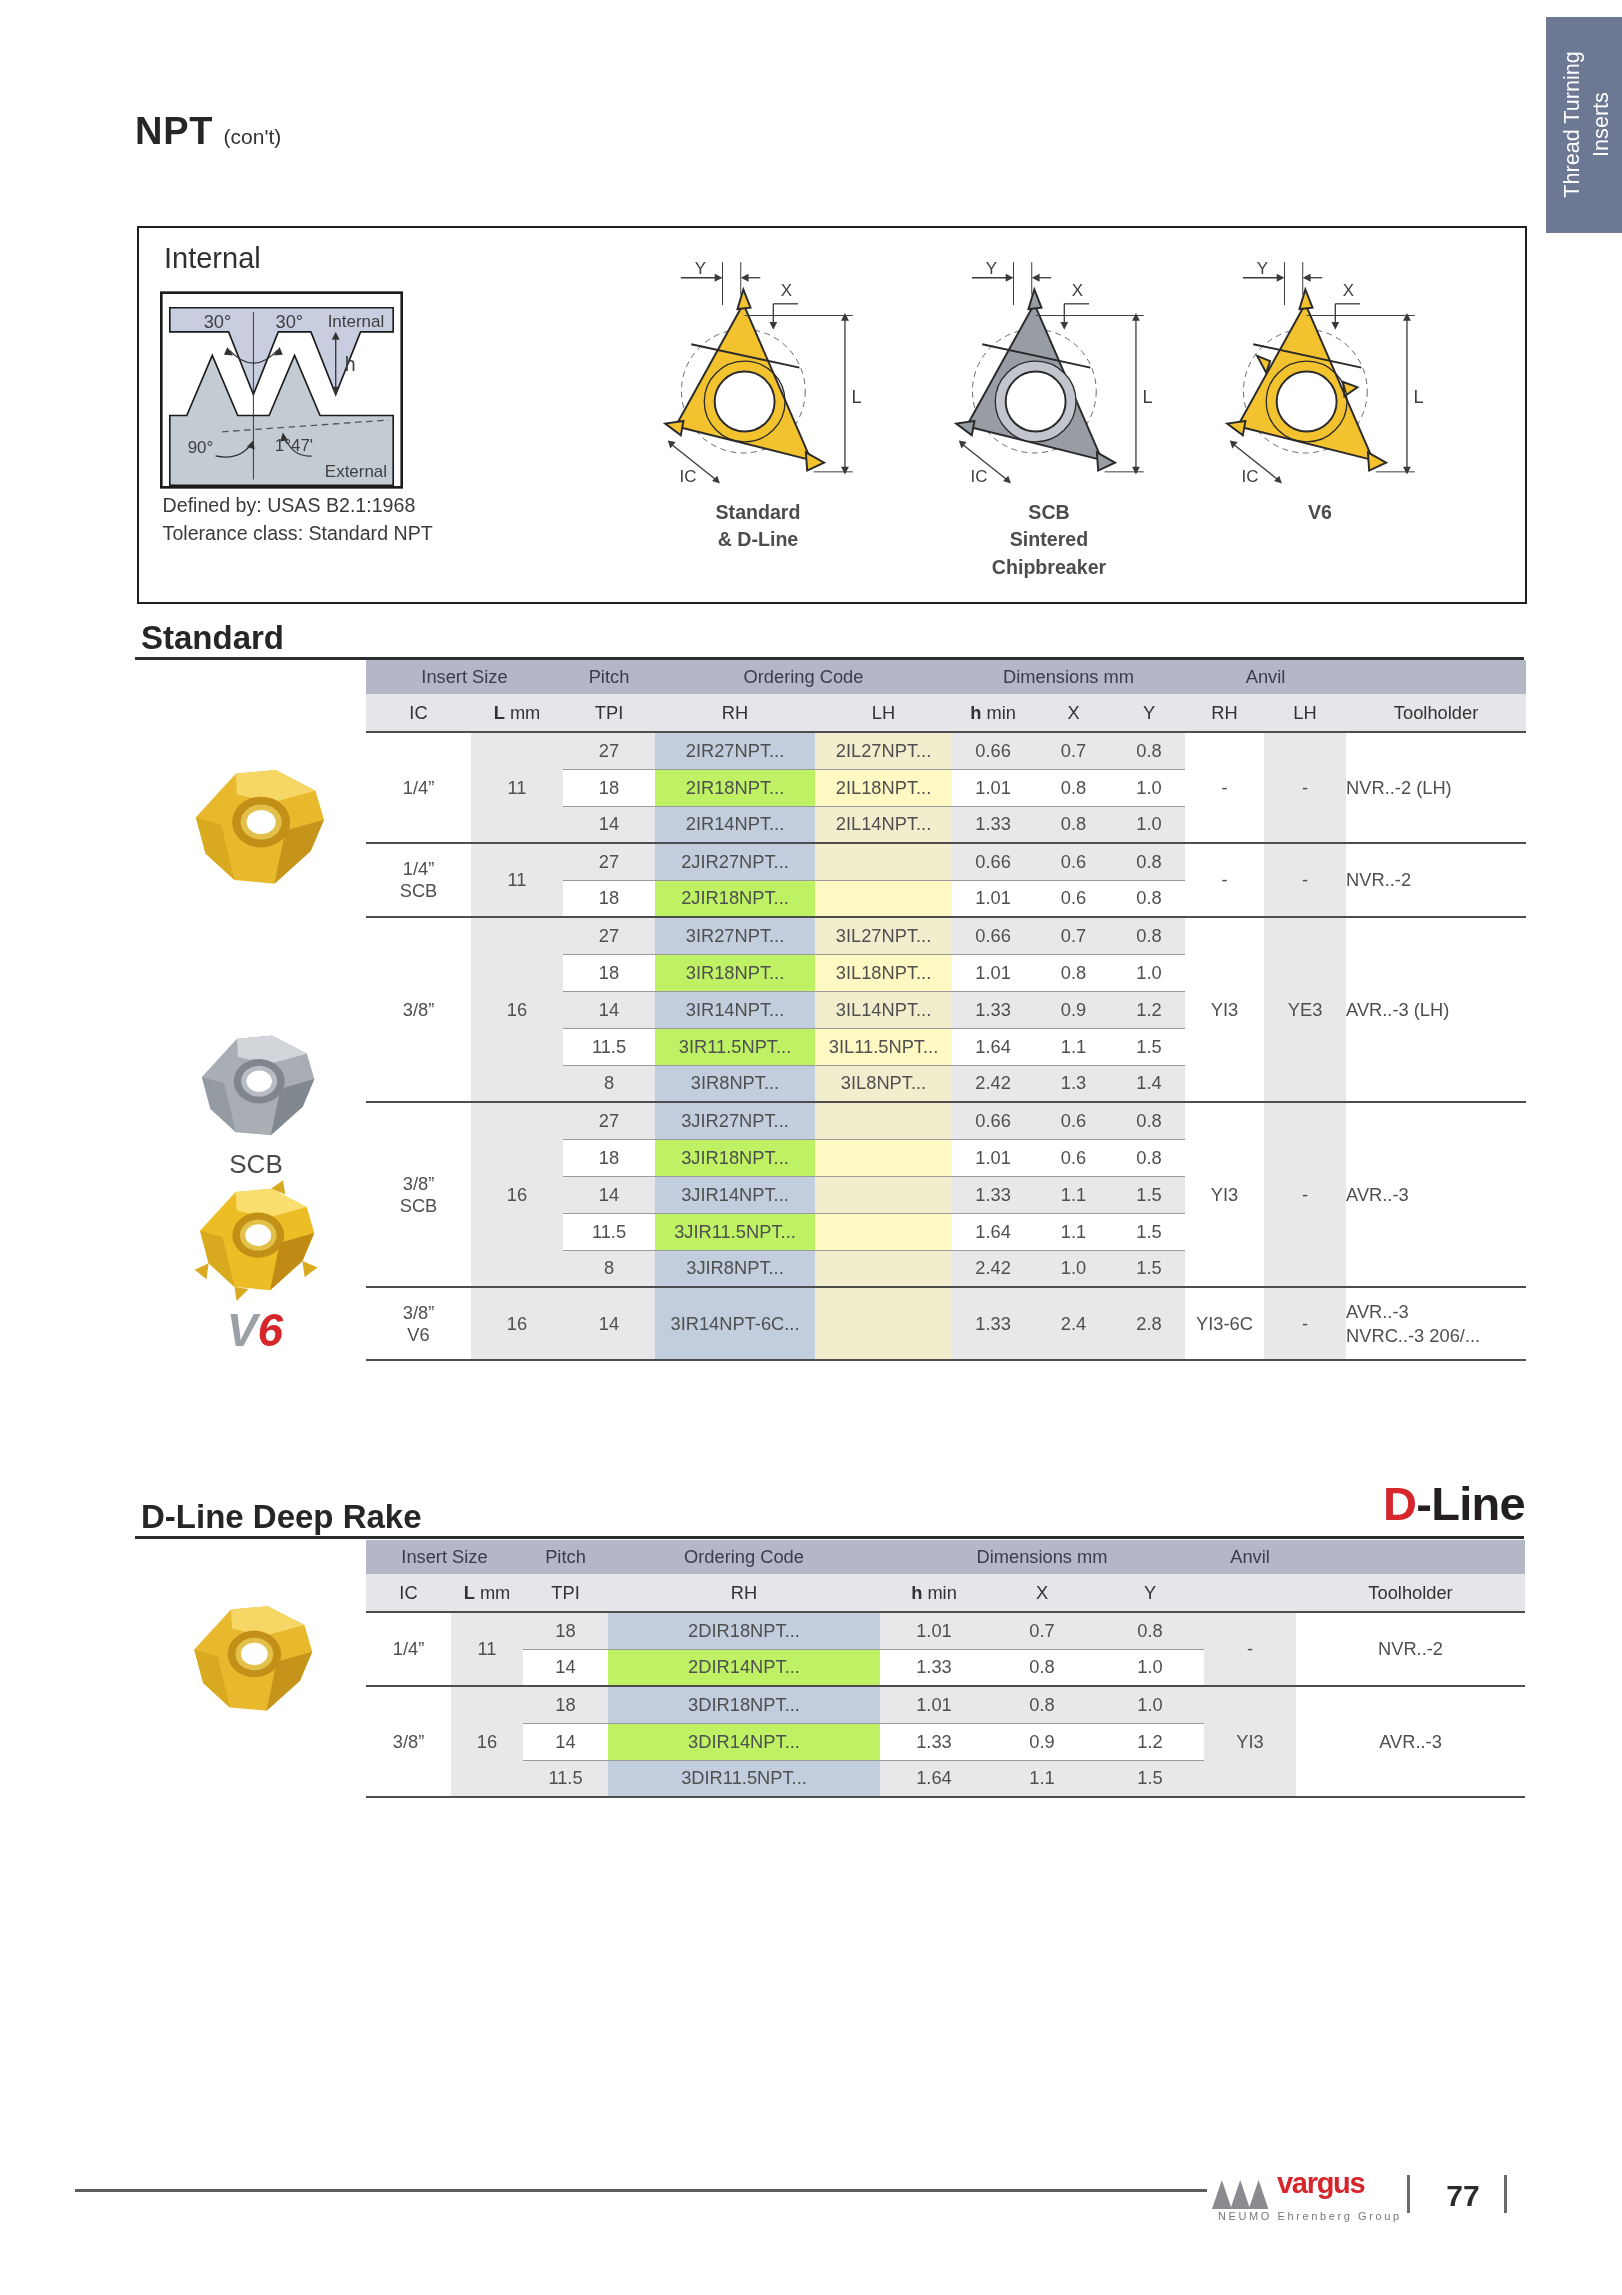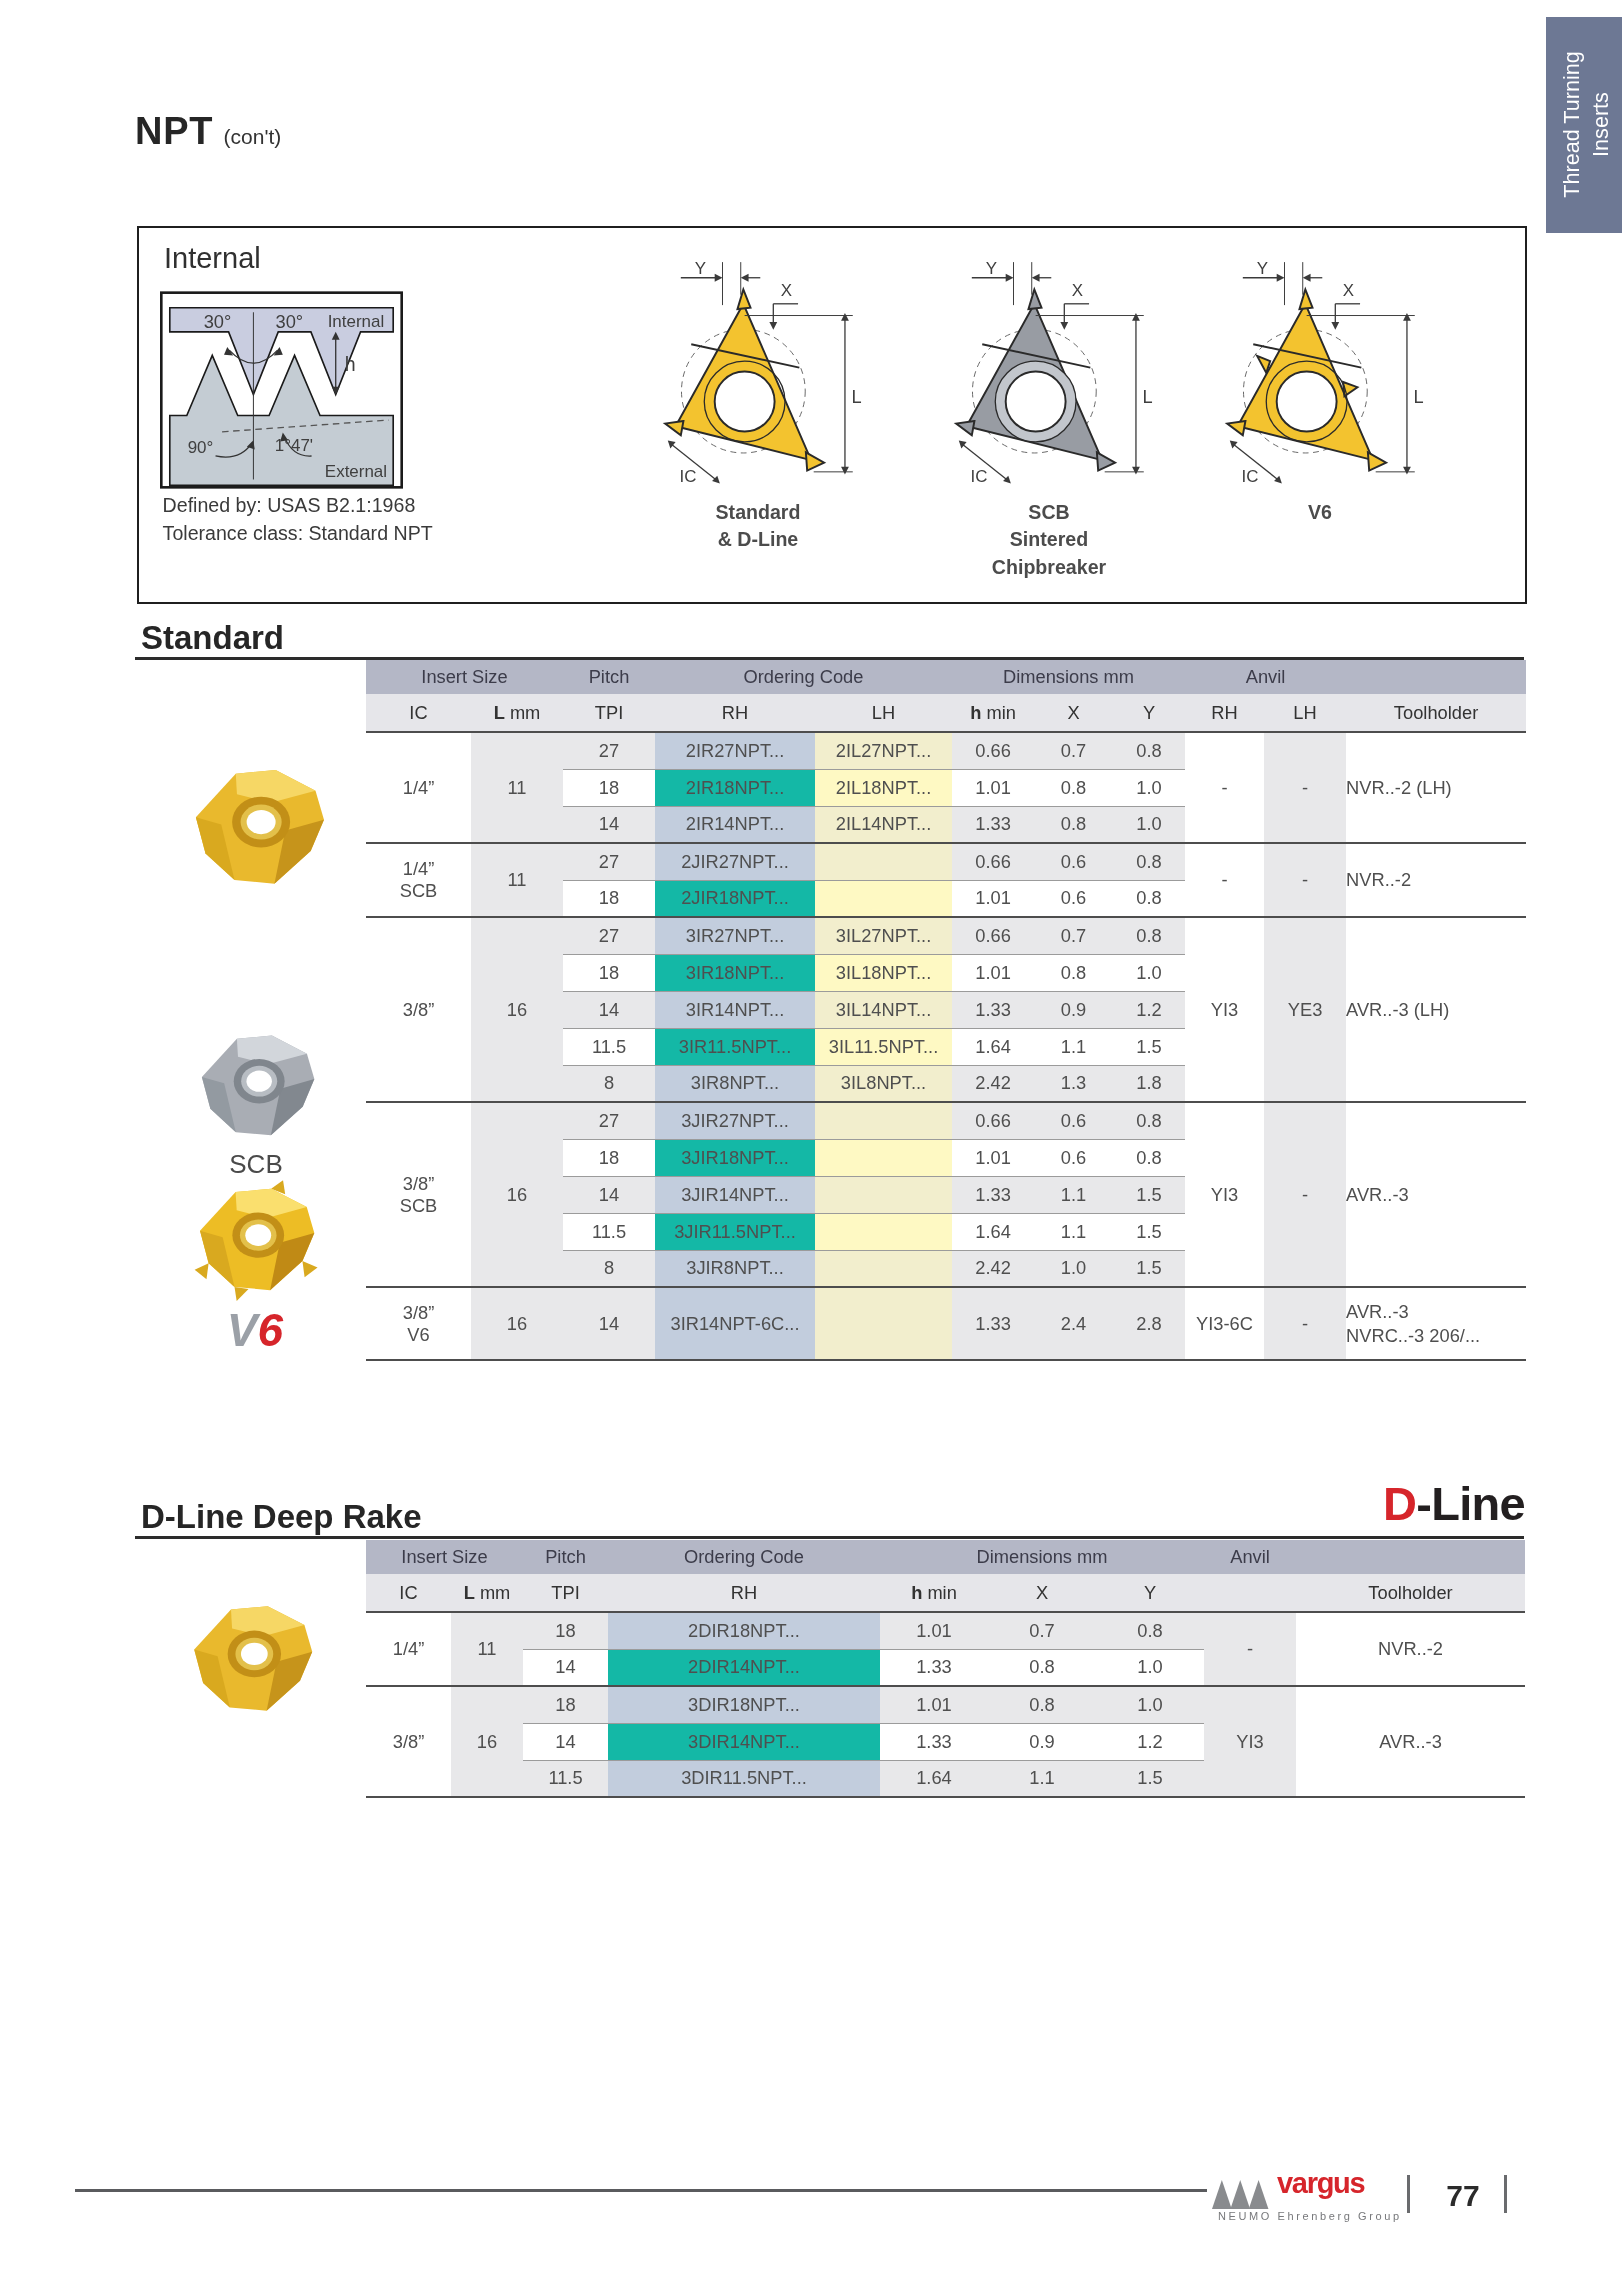--- a/index.html
+++ b/index.html
@@ -41,21 +41,21 @@
             font-size:18.3px;color:#4f4f4f;border-bottom:2px solid #4d4d4d;}
   .tbl th,.tbl td{padding:0;text-align:center;vertical-align:middle;font-weight:400;overflow:hidden;}
   .tbl thead tr.band th{background:#b4b7c6;color:#3c3c4a;font-size:18.3px;height:34px;font-weight:400;}
   .tbl thead tr.sub th{background:#e6e6ea;height:37px;color:#333;}
   .tbl thead tr.sub{border-bottom:2px solid #4d4d4d;}
   .tbl tbody + tbody{border-top:2px solid #4d4d4d;}
   .tbl tbody tr{height:37px;}
   .tbl tbody tr.tall{height:73px;}
   .s-b{font-weight:700;}
   .lm{background:#e8e8ea;}
-  .rhc{background:#14b8a6;}
+  .rhc{background:#bef264;}
   .lhc{background:#fef9c3;}
   .alh2{background:#e8e8ea;}
   tr.shade td.sh{background:#e8e8ea;}
   tr.shade td.rhc{background:#c2cddd;}
   tr.shade td.lhc{background:#f2eecd;}
   .tbl tbody tr:not(:last-child) td.rl{border-bottom:1.3px solid #9b9b9b;}
   td.tool{text-align:left;line-height:23.6px;}
   td.ic div{line-height:22px;}
 
   
@@ -423,21 +423,21 @@
       <td class="rl">1.64</td>
       <td class="rl">1.1</td>
       <td class="rl">1.5</td>
     </tr>
     <tr class="shade">
       <td class="sh">8</td>
       <td class="rhc">3IR8NPT...</td>
       <td class="lhc">3IL8NPT...</td>
       <td class="sh">2.42</td>
       <td class="sh">1.3</td>
-      <td class="sh">1.8</td>
+      <td class="sh">1.4</td>
     </tr>
   </tbody>
 
   <tbody>
     <tr class="shade">
       <td class="ic" rowspan="5">
           <div>3/8”</div>
           <div>SCB</div>
         </td>
       <td class="lm" rowspan="5">16</td>

